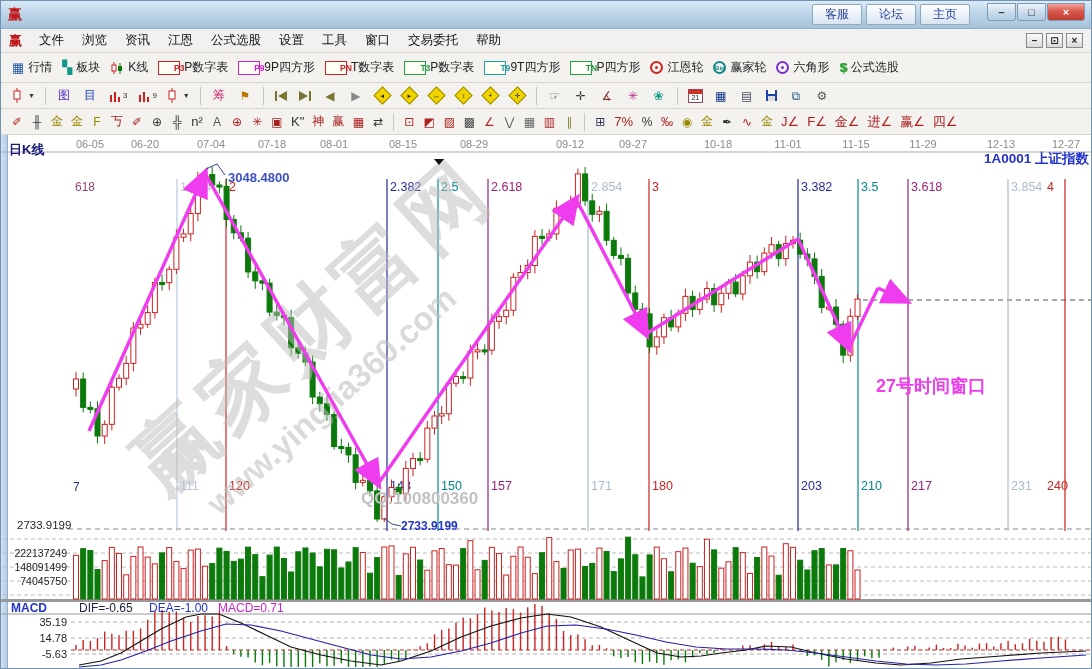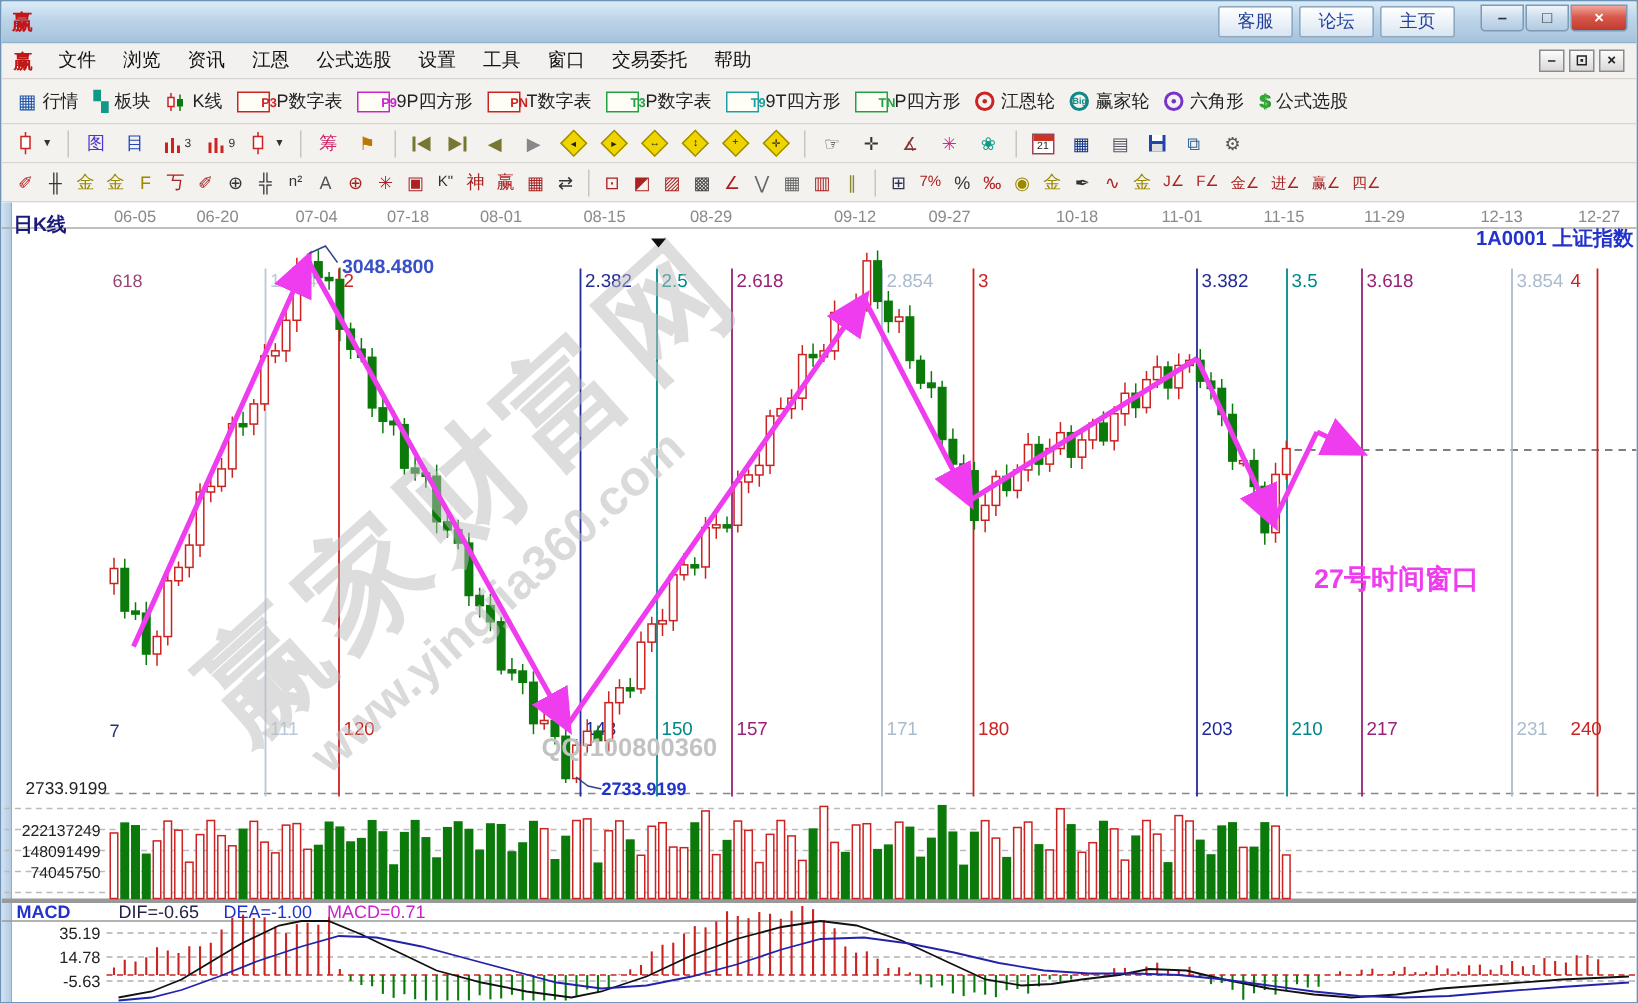--- a/index.html
+++ b/index.html
@@ -44,21 +44,21 @@
   .wheel.txt{font-size:6px;font-style:normal;display:inline-flex;align-items:center;justify-content:center;font-weight:bold;}
   .sep{width:1px;height:18px;background:#c9c5bf;margin:0 5px;}
   .dia{display:inline-flex;width:13px;height:13px;background:#f0d400;border:1px solid #9e8e00;
     transform:rotate(45deg);align-items:center;justify-content:center;margin:0 2px;}
   .dia b{transform:rotate(-45deg);font-size:7px;color:#222;font-weight:normal;}
   .cal{display:inline-flex;width:15px;height:14px;border:1px solid #99455;border:1px solid #994455;
     flex-direction:column;font-size:7px;align-items:center;background:#fff;}
   .cal b{background:#cc3322;color:#fff;width:100%;height:4px;display:block;}
   .gly{display:inline-flex;align-items:center;justify-content:center;min-width:16px;height:17px;
     font-size:12px;padding:0 2px;}
-  .gly.small{font-size:10px;}
+  .gly.small{font-size:13px;}
   
   .client{position:absolute;top:134px;left:0;right:0;bottom:0;background:#fff;}
   .lstrip{position:absolute;left:0;top:0;bottom:0;width:7px;
     background:linear-gradient(90deg,#d3e2f1,#b5cde6);border-right:1px solid #93afc9;}
   #csvg{position:absolute;left:0;top:0;}
 </style>
 </head>
 <body>
 
 <div class="app">

